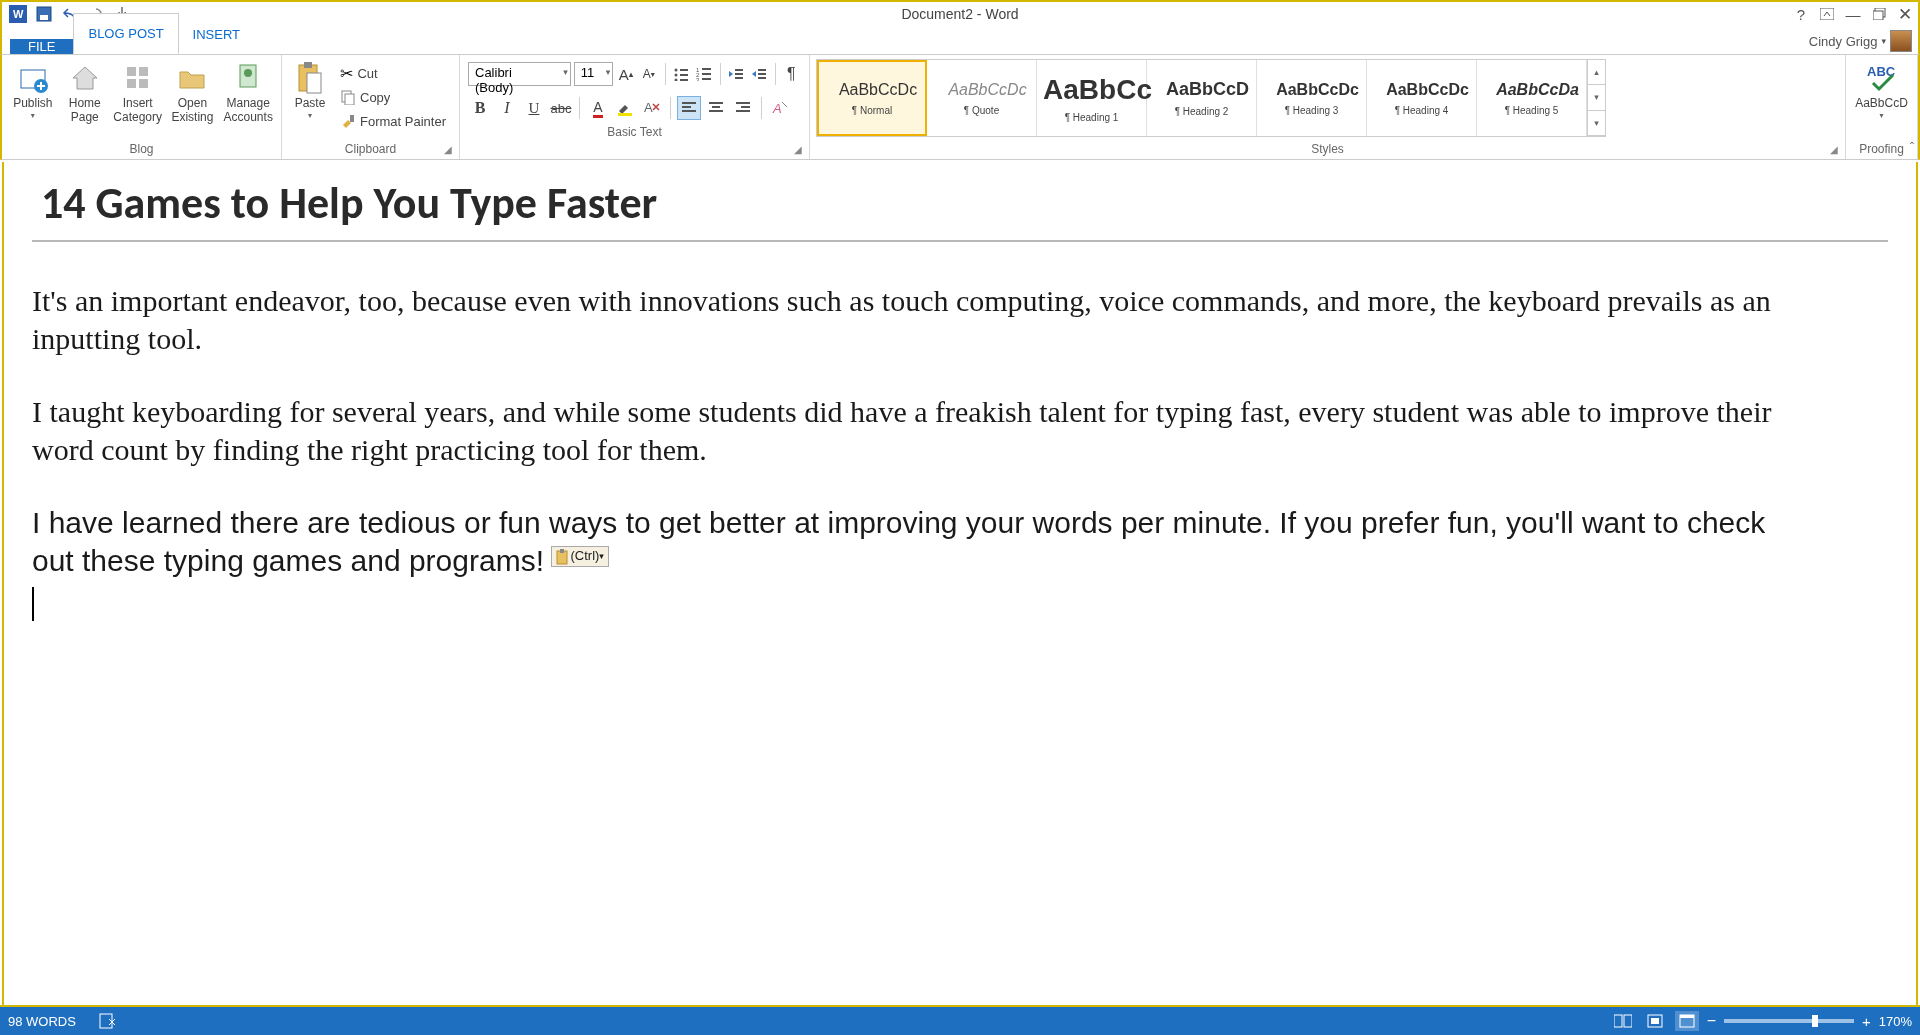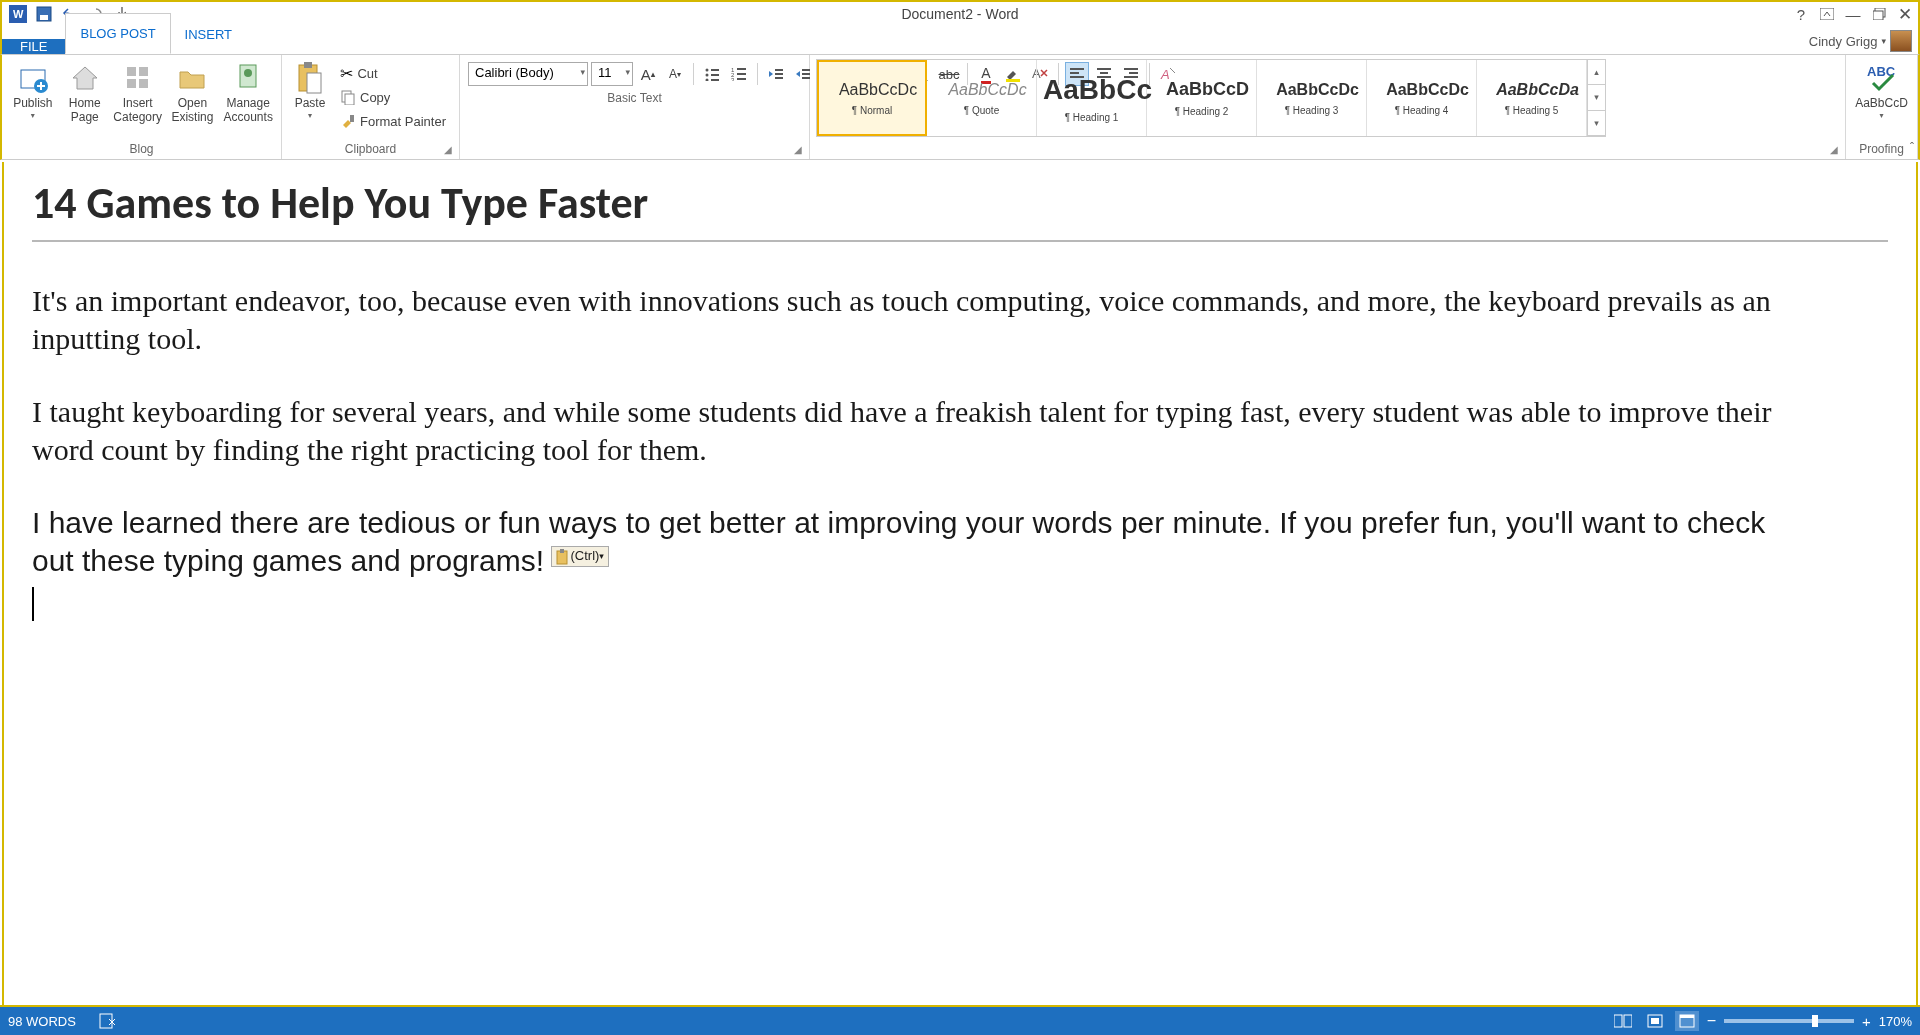--- a/index.html
+++ b/index.html
@@ -9,21 +9,21 @@
 .titlebar { height: 26px; background: #fff; border: 2px solid #d4b800; border-bottom: none; display: flex; align-items: center; position: relative; }
 .qat { display: flex; align-items: center; gap: 6px; padding-left: 6px; }
 .qat-icon { width: 20px; height: 20px; display: flex; align-items: center; justify-content: center; }
 .title-center { position: absolute; left: 50%; transform: translateX(-50%); font-size: 14px; color: #444; }
 .window-controls { position: absolute; right: 4px; display: flex; gap: 8px; align-items: center; }
 .wc { width: 18px; height: 18px; display: flex; align-items: center; justify-content: center; color: #555; font-size: 15px; }
 
 
 .tabstrip { height: 28px; background: #fff; border-left: 2px solid #d4b800; border-right: 2px solid #d4b800; display: flex; align-items: flex-end; position: relative; }
 .tab { padding: 12px 14px; font-size: 13px; color: #0a6cce; cursor: pointer; }
-.tab.file { background: #1e6fbf; color: #fff; padding: 0 18px; }
+.tab.file { background: #1e6fbf; color: #fff; padding: 0 18px; margin-left: 8px; }
 .tab.active { border: 1px solid #ccc; border-bottom: 1px solid #fff; background: #fff; color: #0a6cce; }
 .user-area { position: absolute; right: 6px; top: 4px; display: flex; align-items: center; gap: 4px; font-size: 13px; color: #555; }
 .avatar { width: 22px; height: 22px; background: linear-gradient(#c89050,#8a5020); border: 1px solid #888; }
 
 
 .ribbon { height: 106px; background: #fff; border: 1px solid #ccc; border-left: 2px solid #d4b800; border-right: 2px solid #d4b800; display: flex; position: relative; }
 .group { border-right: 1px solid #d8d8d8; display: flex; flex-direction: column; position: relative; padding: 2px 4px 0; }
 .group-label { text-align: center; font-size: 12px; color: #666; padding: 2px 0 3px; }
 .group-body { flex: 1; display: flex; align-items: flex-start; gap: 2px; }
 .big-btn { display: flex; flex-direction: column; align-items: center; justify-content: flex-start; width: 56px; padding-top: 4px; cursor: pointer; }
@@ -49,21 +49,21 @@
 .style-preview { font-size: 16px; color: #333; margin-left: 12px; }
 .style-name { font-size: 10px; color: #444; margin-top: 6px; }
 .gallery-scroll { width: 18px; display: flex; flex-direction: column; border-left: 1px solid #ccc; }
 .gallery-scroll div { flex: 1; display: flex; align-items: center; justify-content: center; font-size: 9px; color: #666; border-bottom: 1px solid #ccc; cursor: pointer; }
 
 
 .ribbon-collapse { position: absolute; right: 4px; bottom: 4px; font-size: 12px; color: #666; cursor: pointer; }
 
 
 .doc-area { position: absolute; top: 162px; left: 2px; right: 2px; bottom: 30px; background: #fff; border-left: 2px solid #d4b800; border-right: 2px solid #d4b800; padding: 14px 28px; overflow: hidden; }
-.doc-title { font-family: 'Calibri','Segoe UI',sans-serif; font-size: 44px; font-weight: 700; color: #2a2a2a; }
+.doc-title { font-family: 'Calibri','Segoe UI',sans-serif; font-size: 44px; font-weight: 700; color: #2a2a2a; margin-left: 9px; }
 .doc-rule { border: none; border-top: 2px solid #b8b8b8; margin: 10px 0 40px; }
 .doc-p { font-family: Georgia, 'Times New Roman', serif; font-size: 30px; color: #1a1a1a; line-height: 1.25; margin-bottom: 36px; max-width: 1760px; }
 .paste-opts { display: inline-flex; align-items: center; border: 1px solid #aaa; background: #f5f0e0; padding: 1px 4px; font-size: 13px; gap: 0; position: relative; top: -6px; }
 .cursor-caret { width: 2px; height: 34px; background: #000; display: inline-block; }
 
 
 .statusbar { position: absolute; bottom: 0; left: 0; right: 0; height: 28px; background: #1e6fbf; color: #fff; display: flex; align-items: center; font-size: 13px; padding: 0 8px; }
 .statusbar .sb-left { display: flex; gap: 23px; align-items: center; }
 .statusbar .sb-right { position: absolute; right: 8px; display: flex; align-items: center; gap: 8px; }
 .view-btn { width: 24px; height: 20px; display: flex; align-items: center; justify-content: center; cursor: pointer; }
@@ -232,21 +232,21 @@
             </span>
           <span class="lbl">Format Painter</span>
         </div>
       </div>
     </div>
     <div class="group-label">Clipboard</div>
     <span class="launcher">◢</span>
   </div>
 
   <div class="group" style="width:350px;padding:4px 8px 0">
-    <div style="display:flex;gap:4px">
+    <div style="display:flex;flex-direction:column;gap:4px">
       <div class="bt-row">
         <div class="font-box font-name"><span>Calibri (Body)</span><span class="dd-arrow">▾</span></div>
         <div class="font-box font-size"><span>11</span><span class="dd-arrow">▾</span></div>
         <span class="mini-btn" style="font-size:15px">A<sup style="font-size:9px">▴</sup></span>
         <span class="mini-btn" style="font-size:12px">A<sup style="font-size:8px">▾</sup></span>
         <span class="sep"></span>
         <span class="mini-btn">
             <svg width="16" height="14">
               <circle cx="3" cy="3" r="1.5" fill="#555"></circle>
               <rect x="7" y="2" width="8" height="2" fill="#555"></rect>
@@ -373,20 +373,21 @@
           <div class="style-preview" style="font-style:italic;font-weight:bold">AaBbCcDa</div>
           <div class="style-name">¶ Heading 5</div>
         </div>
         <div class="gallery-scroll">
           <div>▴</div>
           <div>▾</div>
           <div>▾</div>
         </div>
       </div>
     </div>
+    <div class="group-label">Styles</div>
     <span class="launcher">◢</span>
   </div>
 
   <div class="group" style="width:72px">
     <div class="group-body" style="justify-content:center">
       <div class="big-btn">
         <span class="ic">
             <svg width="34" height="34">
               <text x="2" y="15" font-size="13" fill="#2a5db0" font-weight="bold">ABC</text>
               <path d="M8 22 L14 28 L28 14" stroke="#2a8a40" stroke-width="3" fill="none"></path>

